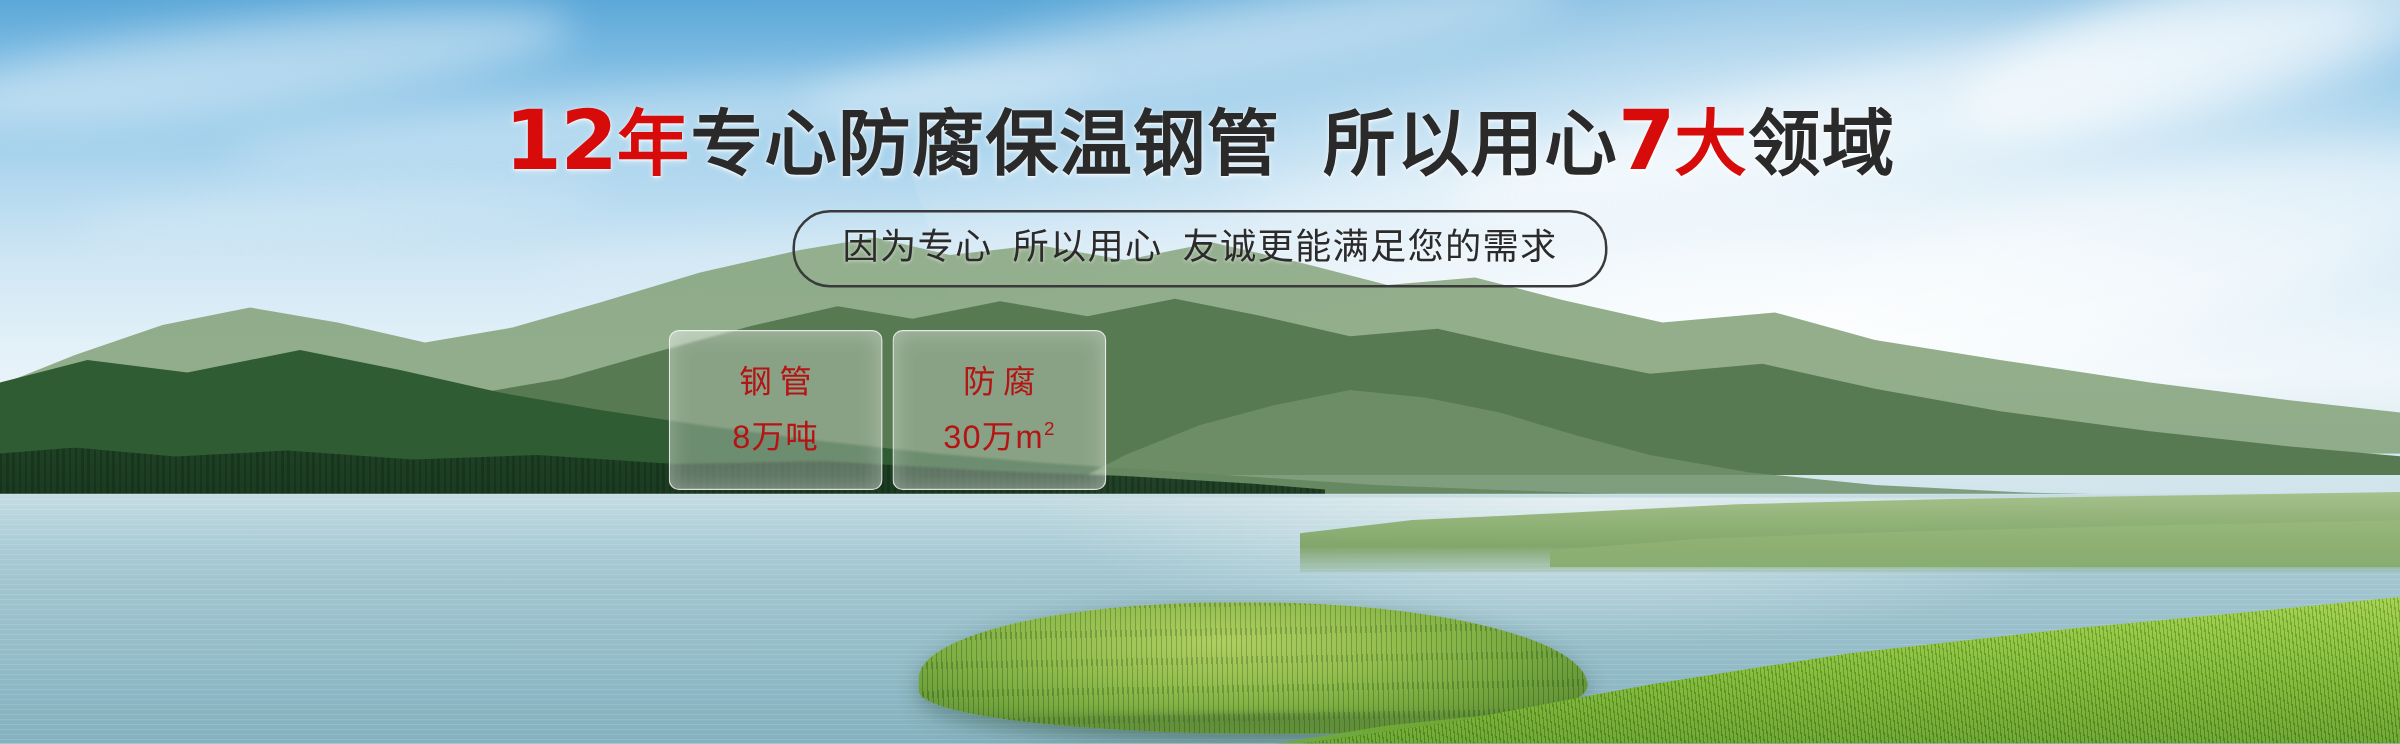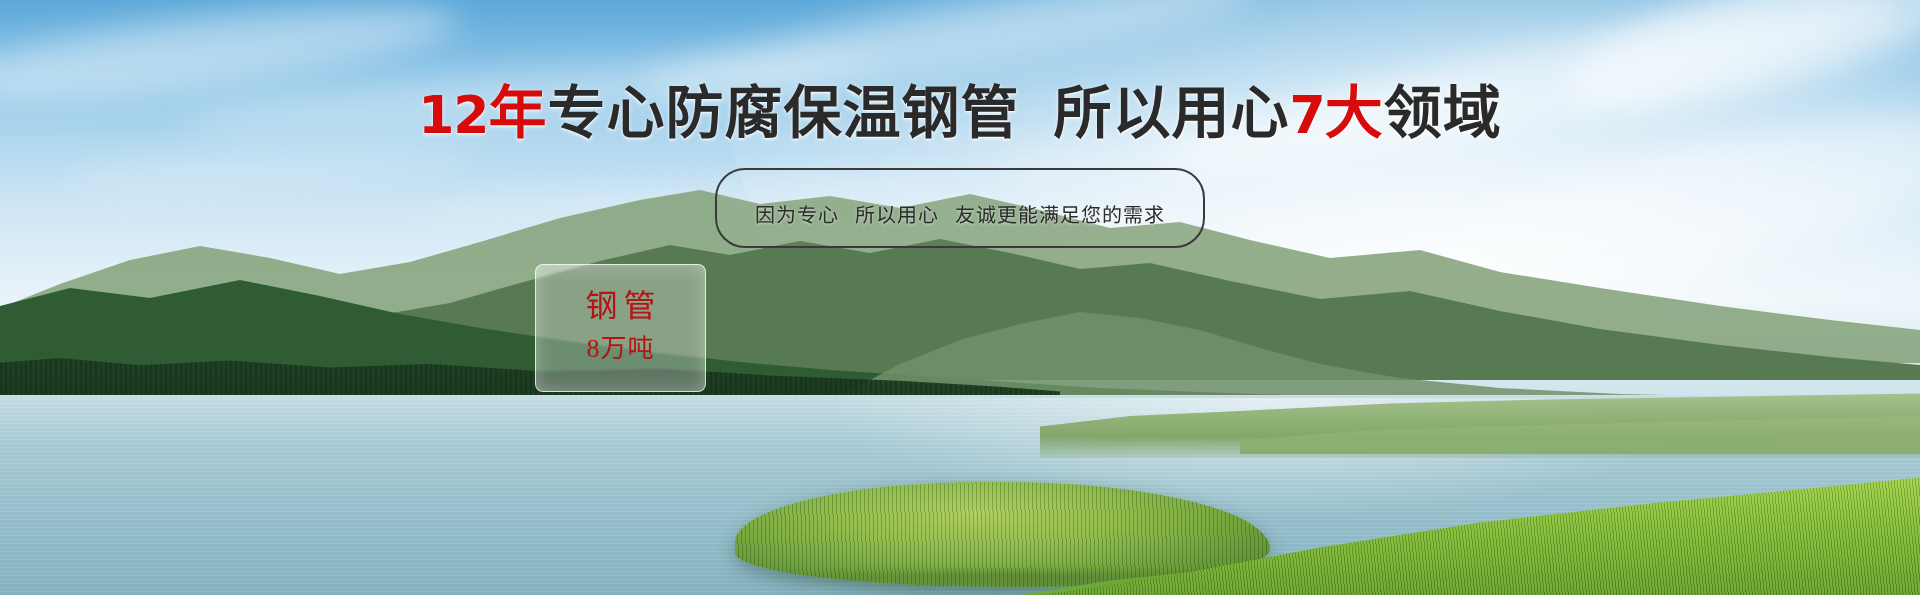--- a/index.html
+++ b/index.html
@@ -168,30 +168,30 @@
     font-family:"DejaVu Sans","Liberation Sans",sans-serif;
     font-weight:bold;
     font-size:58px;
     line-height:62px;
     letter-spacing:1px;
     white-space:nowrap;
     text-shadow:0 2px 5px rgba(255,255,255,.55),0 1px 2px rgba(255,255,255,.9);
   }
   .hl-dark{color:#2a2a2a;margin-top:27px;}
   .hl-red{color:#d80b0b;}
-  .hl-num{font-size:52px;letter-spacing:-1px;}
+  .hl-num{font-size:66px;letter-spacing:-1px;}
   .hl-gap{display:inline-block;width:34px;}
 
   
   .pill{
     position:absolute;left:50%;top:168px;transform:translateX(-50%);
-    padding:26px 38px 12px;
+    padding:8px 38px 12px;
     border:2px solid #3a3a3a;border-radius:30px;
     font-family:"DejaVu Sans","Liberation Sans",sans-serif;
-    font-size:20px;line-height:38px;color:#2b2b2b;
+    font-size:29px;line-height:38px;color:#2b2b2b;
     white-space:nowrap;letter-spacing:1px;
     background:rgba(255,255,255,.04);
     text-shadow:0 1px 3px rgba(255,255,255,.55);
   }
   .pill .sp{display:inline-block;width:16px;}
 
   
   .cards{
     position:absolute;left:535px;top:264px;
     display:flex;gap:8px;
@@ -202,25 +202,25 @@
     border-radius:8px;
     background:rgba(255,255,255,.30);
     backdrop-filter:blur(1px);
     display:flex;flex-direction:column;
     align-items:center;justify-content:center;
     gap:14px;
     box-shadow:inset 0 0 18px rgba(255,255,255,.30);
   }
   .card-title{
     font-family:"DejaVu Sans","Liberation Sans",sans-serif;
-    font-size:32px;color:#b41414;letter-spacing:6px;
+    font-size:26px;color:#b41414;letter-spacing:6px;
     text-indent:6px;font-weight:500;line-height:28px;
   }
   .card-value{
-    font-family:Liberation Serif, serif;
+    font-family:Liberation Sans, sans-serif;
     font-size:26px;color:#b41414;line-height:30px;
     letter-spacing:1px;white-space:nowrap;
   }
   .card-value sup{font-size:15px;vertical-align:super;line-height:0;}
 </style>
 </head>
 <body>
 
 <div class="banner">
 
@@ -284,17 +284,21 @@
     <span>因为专心</span><span class="sp"></span><span>所以用心</span><span class="sp"></span><span>友诚更能满足您的需求</span>
   </div>
 
   <div class="cards">
 
     <div class="card">
       <div class="card-title">钢管</div>
       <div class="card-value"><span>8万吨</span></div>
     </div>
 
+    <div class="card">
+      <div class="card-title">防腐</div>
+      <div class="card-value"><span>30万m</span><sup>2</sup></div>
+    </div>
 
 
   </div>
 
 </div>
 
 </body></html>

